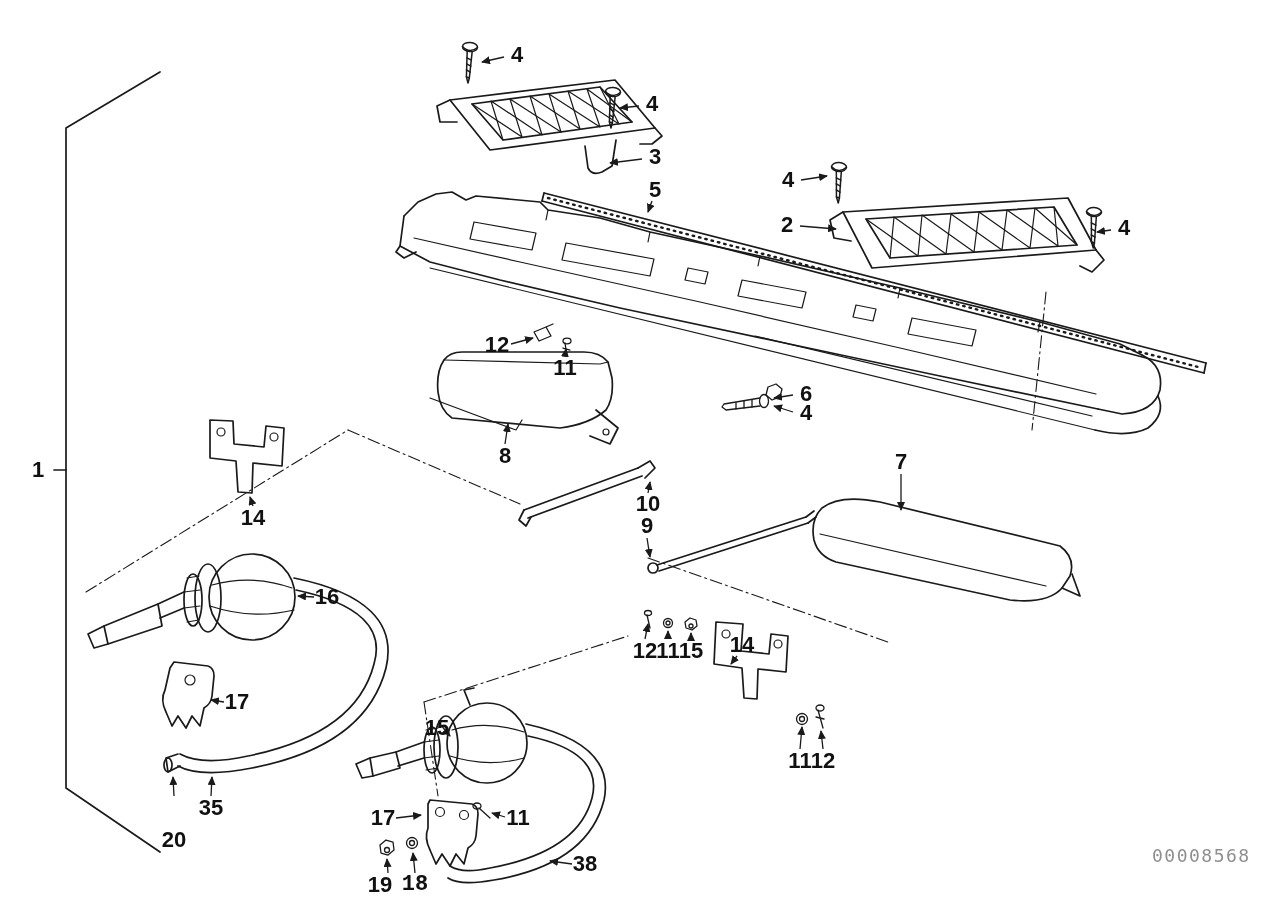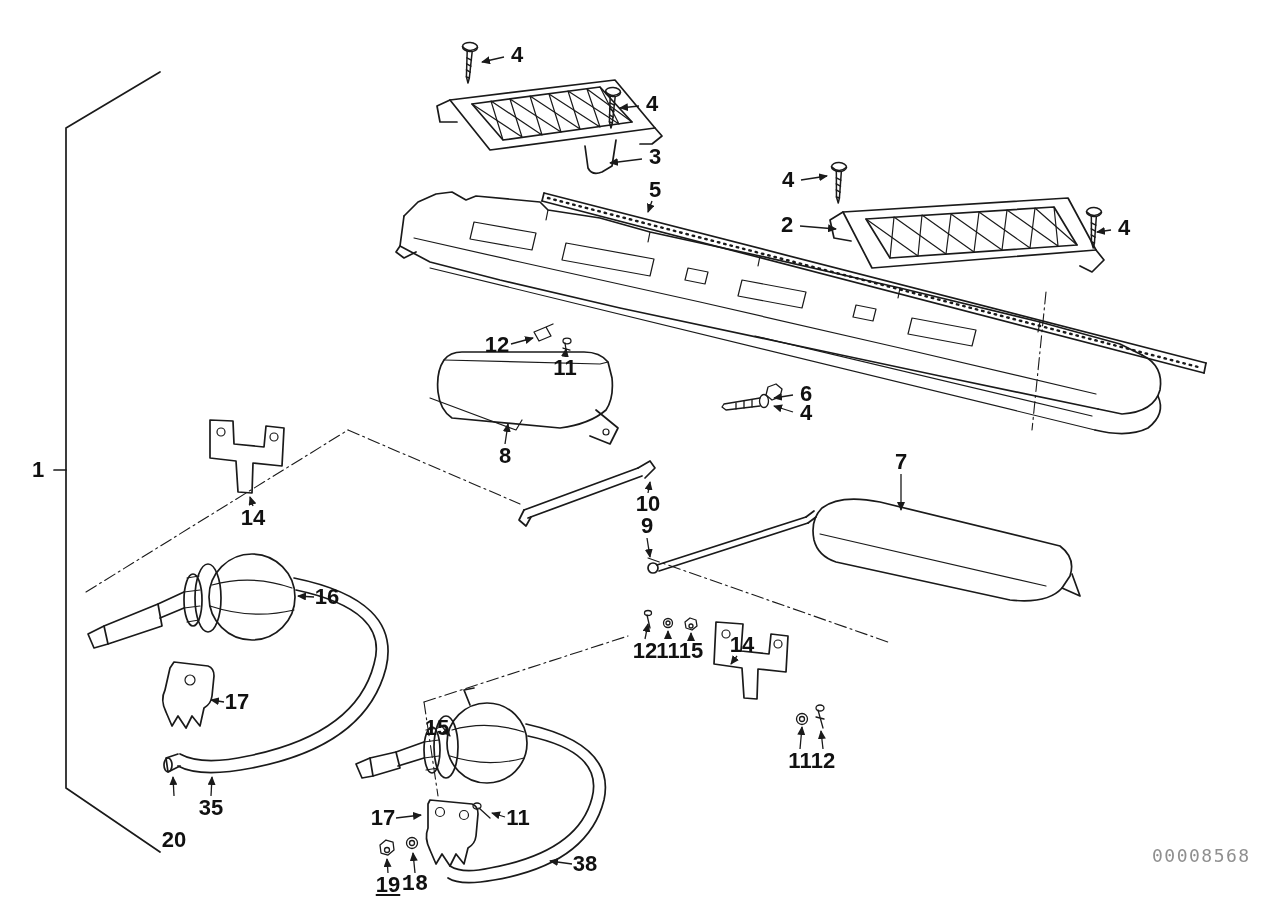--- a/index.html
+++ b/index.html
@@ -323,19 +323,19 @@
       <div class="callout" style="left: 742px; top: 645px;">14</div>
       <div class="callout" style="left: 237px; top: 702px;">17</div>
       <div class="callout" style="left: 437px; top: 728px;">15</div>
       <div class="callout" style="left: 800px; top: 761px;">11</div>
       <div class="callout" style="left: 823px; top: 761px;">12</div>
       <div class="callout" style="left: 174px; top: 840px;">20</div>
       <div class="callout" style="left: 211px; top: 808px;">35</div>
       <div class="callout" style="left: 383px; top: 818px;">17</div>
       <div class="callout" style="left: 518px; top: 818px;">11</div>
       <div class="callout" style="left: 585px; top: 864px;">38</div>
-      <div class="callout" style="left: 388px; top: 885px; text-decoration: underline;">19</div>
+      <div class="callout" style="left: 380px; top: 885px;">19</div>
       <div class="callout" style="left: 415px; top: 885px; font-family: Liberation Mono, monospace;">18</div>
     </div>
 
   <div class="diagram-id">00008568</div>
 
 </div>
 
 </body></html>

